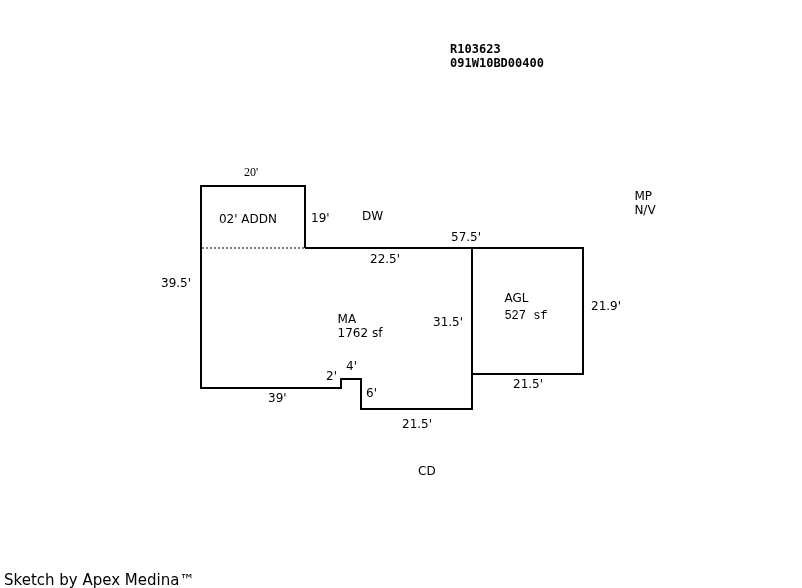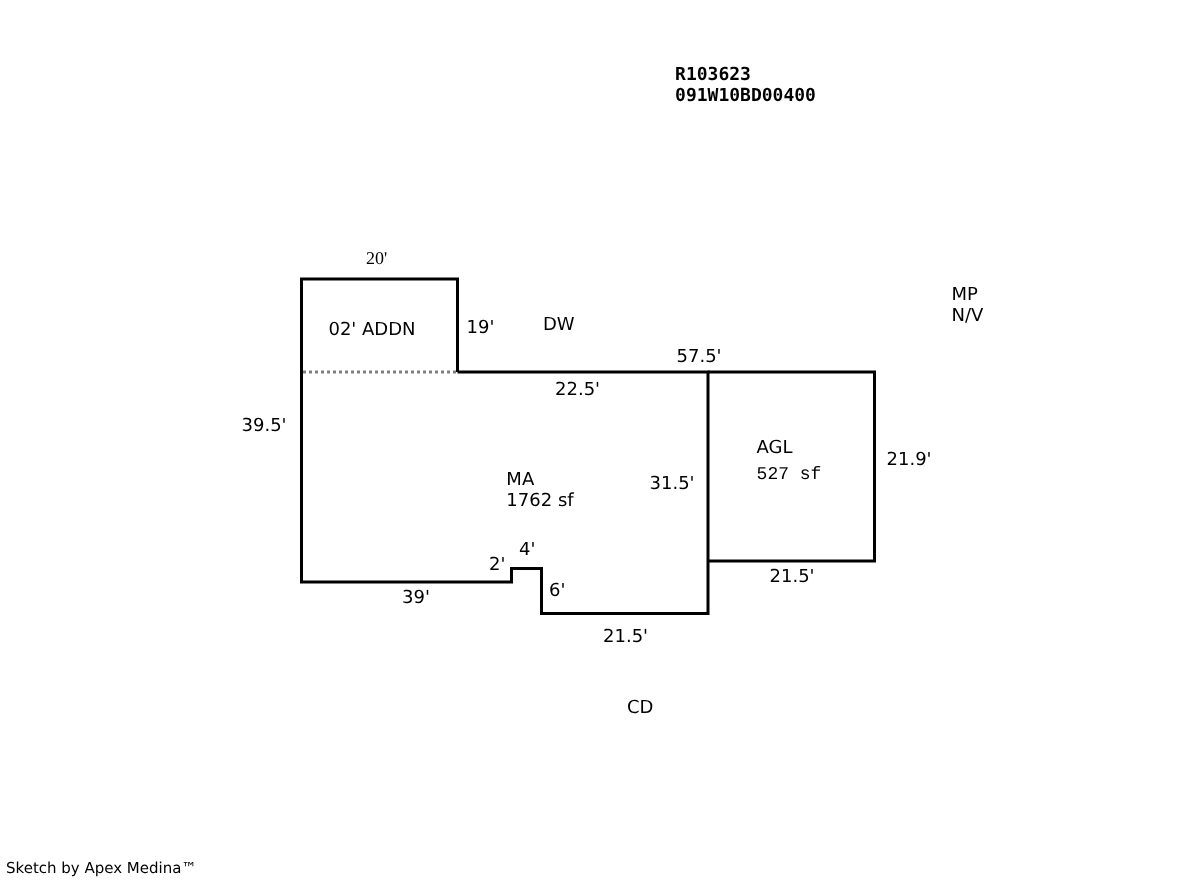--- a/index.html
+++ b/index.html
@@ -4,21 +4,21 @@
   <style>
     html, body { margin: 0; padding: 0; background: #ffffff; }
     body { width: 802px; height: 588px; position: relative; overflow: hidden;
            font-family: "DejaVu Sans", "Liberation Sans", sans-serif; color: #000; }
     .lbl { position: absolute; font-size: 12px; line-height: 14px; white-space: nowrap; }
     .ctr { text-align: left; transform: translateX(-50%); }
     .hdr { position: absolute; left: 497px; transform: translateX(-50%); text-align: left;
            font-family: "DejaVu Sans Mono", "Liberation Mono", monospace; font-weight: bold;
            font-size: 12px; line-height: 14px; }
     svg { position: absolute; left: 0; top: 0; }
-    .footer { position: absolute; left: 4px; top: 575px; font-size: 10px; line-height: 10px; }
+    .footer { position: absolute; left: 4px; top: 575px; font-size: 15px; line-height: 10px; }
   </style>
 </head>
 <body>
 
 <div class="hdr" style="top:42px;">
   <div>R103623</div>
   <div>091W10BD00400</div>
 </div>
 
 <svg width="802" height="588">

